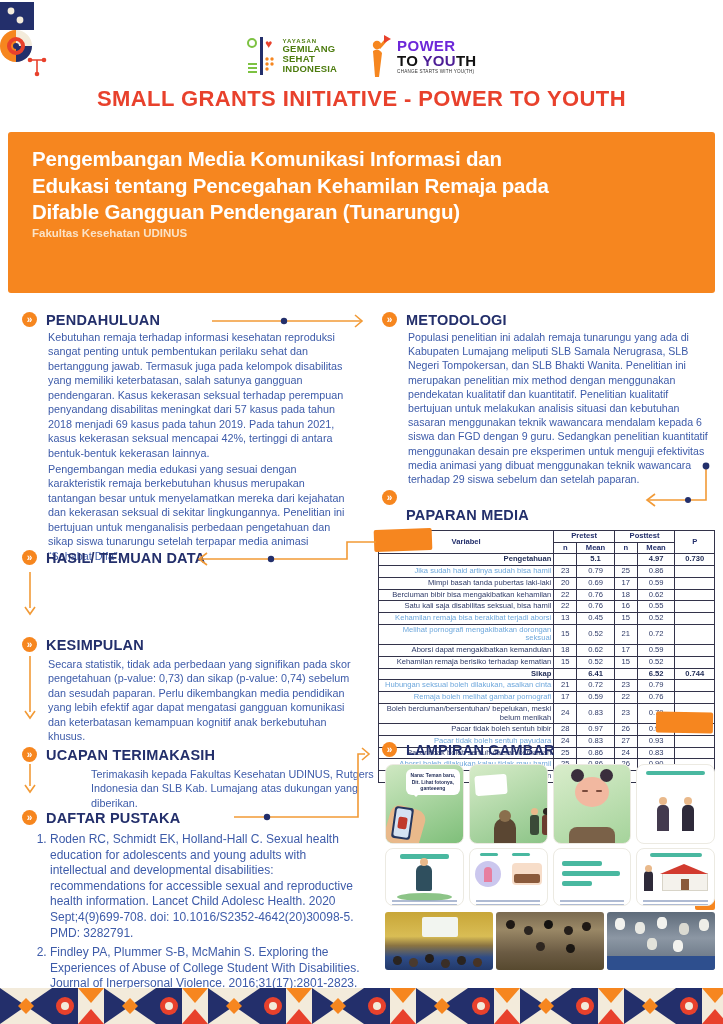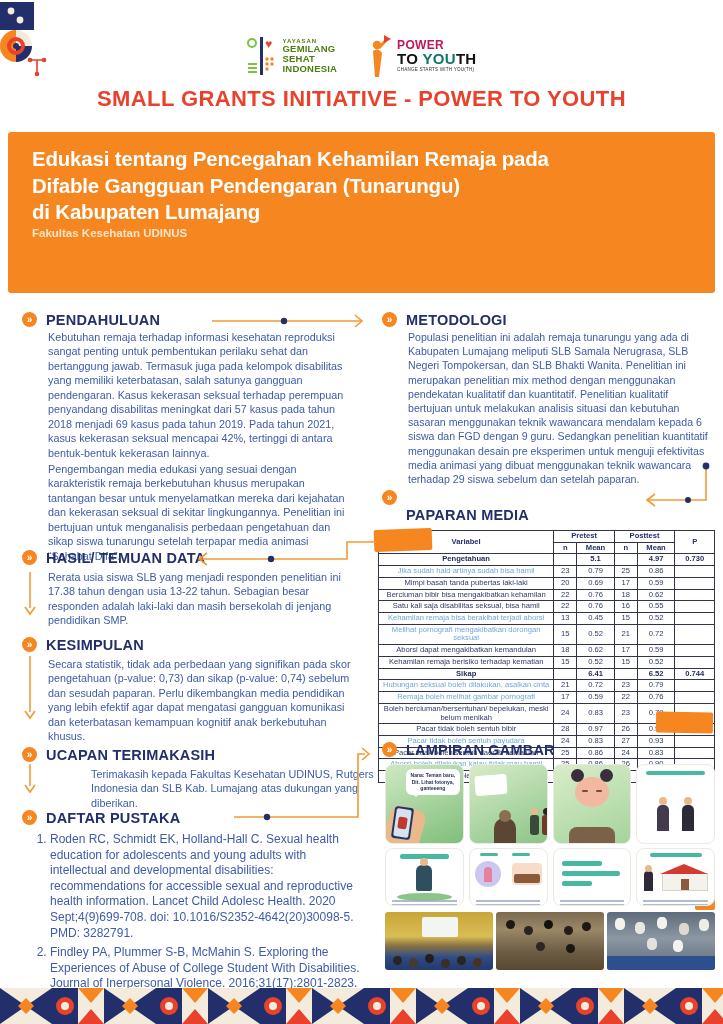--- a/index.html
+++ b/index.html
@@ -8,23 +8,23 @@
   .abs{position:absolute;}
 
   
   .logos{position:absolute;left:0;right:0;top:34px;display:flex;justify-content:center;
     align-items:center;gap:28px;}
   .logo{display:flex;align-items:center;gap:6px;}
   .gsi-text{color:#4d7c0f;}
   .gsi-yayasan{font-size:6px;letter-spacing:1px;font-weight:bold;}
   .gsi-b{font-size:9.5px;font-weight:800;line-height:1.08;letter-spacing:.2px;}
   .pty-text{line-height:1;}
-  .pty-power{font-size:12px;font-weight:800;color:#be185d;letter-spacing:.3px;}
+  .pty-power{font-size:15px;font-weight:800;color:#6d28d9;letter-spacing:.3px;}
   .pty-l2{font-size:15px;font-weight:800;color:#121212;letter-spacing:.3px;}
-  .pty-l2 .accent{color:#0f766e;}
+  .pty-l2 .accent{color:#4c1d95;}
   .pty-tag{font-size:4.6px;color:#333;margin-top:2px;letter-spacing:.2px;}
   .program-title{position:absolute;left:0;right:0;top:86px;text-align:center;
     font-size:22px;font-weight:800;color:#E8412C;letter-spacing:.4px;}
 
   
   .title-block{position:absolute;left:8px;right:8px;top:132px;height:161px;background:#F6861F;
     border-radius:3px;padding:14px 0 0 24px;box-sizing:border-box;}
   .ptitle{color:#ffffff;font-size:20.5px;font-weight:800;line-height:1.3;letter-spacing:-.2px;}
   .authors,.affil{color:#FBE3C7;font-size:11.5px;font-weight:bold;line-height:1.35;}
   .authors{margin-top:9px;}
@@ -38,21 +38,21 @@
   .refs{position:absolute;font-size:12px;line-height:1.3;color:#3D5BA9;margin:0;
     padding-left:18px;}
   .refs li{margin-bottom:4px;}
 
   
   .score-table{position:absolute;left:378px;top:530px;width:337px;border-collapse:collapse;
     font-size:7.6px;color:#2E3A67;background:#fff;}
   .score-table th,.score-table td{border:1px solid #33334a;padding:1px 2px;text-align:center;
     line-height:1.15;}
   .score-table th{font-weight:bold;color:#232F6B;}
-  .score-table td.lbl{text-align:center;}
+  .score-table td.lbl{text-align:right;}
   .score-table tr.group td{font-weight:bold;color:#1E2A55;}
   .score-table tr.blue td.lbl{color:#6FA8DC;}
 
   
   .sticker{position:absolute;background:#F6861F;border-radius:2px;}
 
   
   .grid{position:absolute;left:385px;width:330px;display:grid;grid-template-columns:repeat(4,1fr);gap:5px;}
   .card{position:relative;height:80px;border-radius:8px;background:#fff;border:1px solid #ECEAE2;
     overflow:hidden;box-sizing:border-box;}
@@ -213,39 +213,38 @@
         <div class="pty-l2"><span>TO </span><span class="accent">YOU</span><span>TH</span></div>
         <div class="pty-tag">CHANGE STARTS WITH YOU(TH)</div>
       </div>
     </div>
   </div>
 
   <div class="program-title">SMALL GRANTS INITIATIVE - POWER TO YOUTH</div>
 
   <div class="title-block">
     <div class="ptitle">
+      <div>Pengembangan Media Komunikasi Informasi dan</div>
       <div>Edukasi tentang Pencegahan Kehamilan Remaja pada</div>
       <div>Difable Gangguan Pendengaran (Tunarungu)</div>
-      <div>di Kabupaten Lumajang</div>
     </div>
     <div class="affil">Fakultas Kesehatan UDINUS</div>
   </div>
 
   <div class="sec" style="left:22px;top:312px;">
     <span class="sec-icon">»</span>
     <h2>PENDAHULUAN</h2>
   </div>
   <p class="body-text" style="left:48px;top:330px;width:304px;">Kebutuhan remaja terhadap informasi kesehatan reproduksi sangat penting untuk pembentukan perilaku sehat dan bertanggung jawab. Termasuk juga pada kelompok disabilitas yang memiliki keterbatasan, salah satunya gangguan pendengaran. Kasus kekerasan seksual terhadap perempuan penyandang disabilitas meningkat dari 57 kasus pada tahun 2018 menjadi 69 kasus pada tahun 2019. Pada tahun 2021, kasus kekerasan seksual mencapai 42%, tertinggi di antara bentuk-bentuk kekerasan lainnya.</p>
   <p class="body-text" style="left:48px;top:462px;width:304px;">Pengembangan media edukasi yang sesuai dengan karakteristik remaja berkebutuhan khusus merupakan tantangan besar untuk menyelamatkan mereka dari kejahatan dan kekerasan seksual di sekitar lingkungannya. Penelitian ini bertujuan untuk menganalisis perbedaan pengetahuan dan sikap siswa tunarungu setelah terpapar media animasi “Sahabat Difa”.</p>
 
   <div class="sec" style="left:22px;top:550px;">
     <span class="sec-icon">»</span>
     <h2>HASIL/ TEMUAN DATA</h2>
   </div>
-  <p class="body-text" style="left:48px;top:570px;width:304px;">Rerata usia siswa SLB yang menjadi responden penelitian ini 17.38 tahun dengan usia 13-22 tahun. Sebagian besar responden adalah laki-laki dan masih bersekolah di jenjang pendidikan SMP.</p>
 
   <div class="sec" style="left:22px;top:637px;">
     <span class="sec-icon">»</span>
     <h2>KESIMPULAN</h2>
   </div>
   <p class="body-text" style="left:48px;top:657px;width:304px;">Secara statistik, tidak ada perbedaan yang signifikan pada skor pengetahuan (p-value: 0,73) dan sikap (p-value: 0,74) sebelum dan sesudah paparan. Perlu dikembangkan media pendidikan yang lebih efektif agar dapat mengatasi gangguan komunikasi dan keterbatasan kemampuan kognitif anak berkebutuhan khusus.</p>
 
   <div class="sec" style="left:22px;top:747px;">
     <span class="sec-icon">»</span>
     <h2>UCAPAN TERIMAKASIH</h2>

